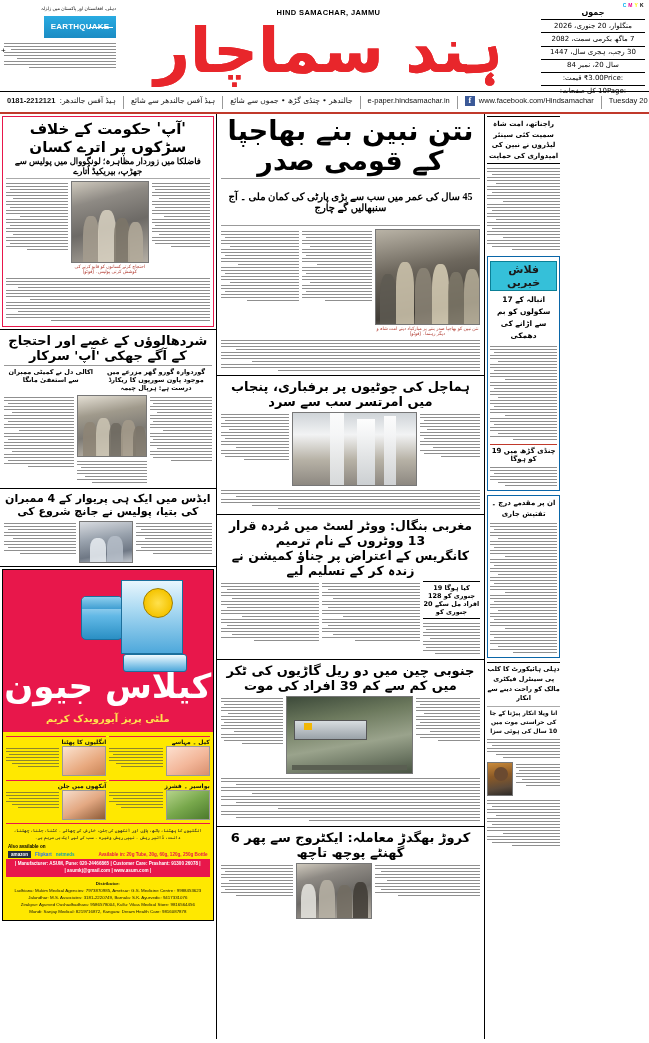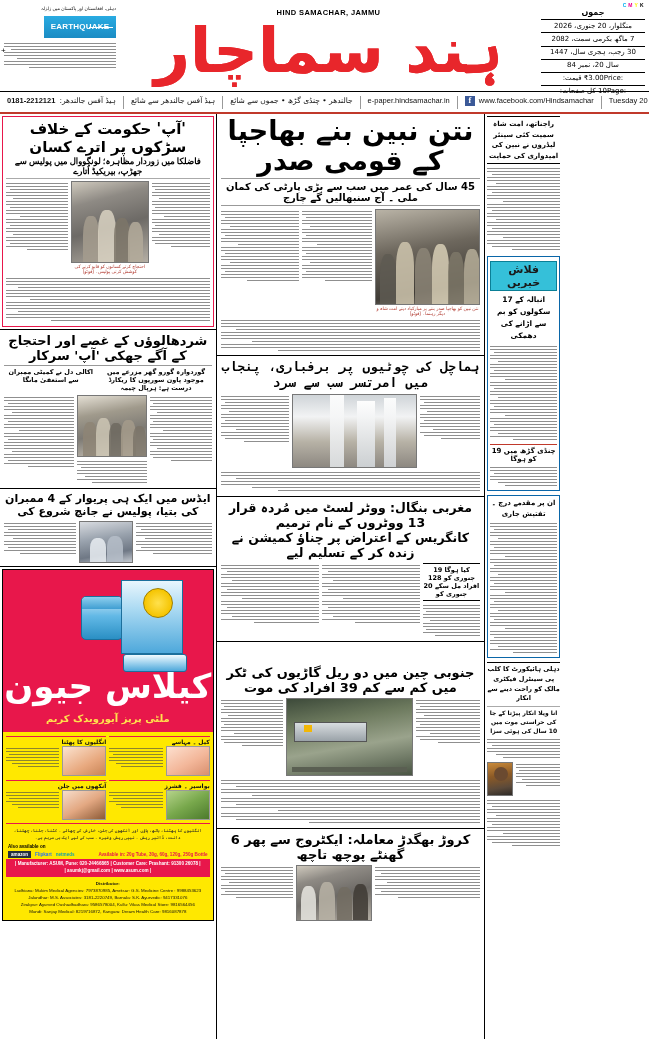--- a/index.html
+++ b/index.html
@@ -560,21 +560,21 @@
             <div class="dist-line">Mandi: Sanjay Medical: 8219716872, Kangara: Dream Health Care: 9816087878</div>
           </div>
         </div>
       </div>
     </div>
 
     <div class="col-mid">
 
       <div class="sec" style="padding:2px 4px;">
         <div class="hl" style="font-size:27px;line-height:30px;letter-spacing:-1px;">نتن نبین بنے بھاجپا کے قومی صدر</div>
-        <div class="hl" style="font-size:10px;border-top:1px solid #999;border-bottom:1px solid #999;margin-top:2px;padding:2px 0;">45 سال کی عمر میں سب سے بڑی پارٹی کی کمان ملی ۔ آج سنبھالیں گے چارج</div>
+        <div class="hl" style="font-size:10px;border-top:1px solid #999;border-bottom:1px solid #999;margin-top:2px;padding:12px 0;font-family:Liberation Serif, serif;">45 سال کی عمر میں سب سے بڑی پارٹی کی کمان ملی ۔ آج سنبھالیں گے چارج</div>
 
         <div class="row" style="margin-top:3px;">
           <div style="width:78px;">
             <div class="fauxtext tight">
               <div class="ln s1"></div>
                 <div class="ln s1"></div>
                 <div class="ln s2"></div>
                 <div class="ln s1"></div>
               <div class="ln s1"></div>
                 <div class="ln s3"></div>
@@ -648,21 +648,21 @@
             <div class="ln s1"></div>
             <div class="ln s1"></div>
             <div class="ln s3"></div>
           <div class="ln s1"></div>
             <div class="ln s1"></div>
             <div class="ln s4"></div>
         </div>
       </div>
 
       <div class="sec">
-        <div class="hl" style="font-size:13px;font-family:Liberation Mono, monospace;">ہماچل کی چوٹیوں پر برفباری، پنجاب میں امرتسر سب سے سرد</div>
+        <div class="hl" style="font-size:13px;">ہماچل کی چوٹیوں پر برفباری، پنجاب میں امرتسر سب سے سرد</div>
         <div class="row" style="margin-top:3px;">
           <div style="width:68px;">
             <div class="fauxtext tight">
               <div class="ln s1"></div>
                 <div class="ln s1"></div>
                 <div class="ln s2"></div>
                 <div class="ln s1"></div>
               <div class="ln s1"></div>
                 <div class="ln s3"></div>
                 <div class="ln s1"></div>
@@ -780,21 +780,21 @@
                 <div class="ln s1"></div>
               <div class="ln s2"></div>
                 <div class="ln s1"></div>
                 <div class="ln s4"></div>
             </div>
           </div>
         </div>
       </div>
 
       <div class="sec">
-        <div class="hl" style="font-size:13px;margin-top:20px;">جنوبی چین میں دو ریل گاڑیوں کی ٹکر میں کم سے کم 39 افراد کی موت</div>
+        <div class="hl" style="font-size:13px;">جنوبی چین میں دو ریل گاڑیوں کی ٹکر میں کم سے کم 39 افراد کی موت</div>
         <div class="row" style="margin-top:3px;">
           <div style="width:62px;">
             <div class="fauxtext tight">
               <div class="ln s1"></div>
                 <div class="ln s1"></div>
                 <div class="ln s2"></div>
                 <div class="ln s1"></div>
               <div class="ln s1"></div>
                 <div class="ln s3"></div>
                 <div class="ln s1"></div>

